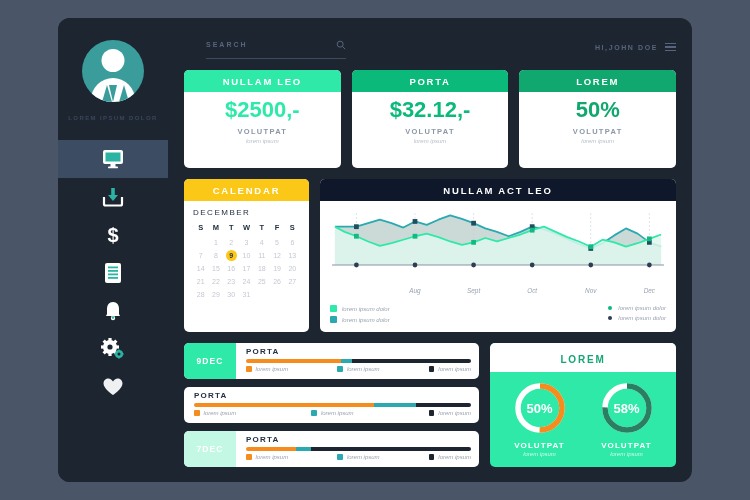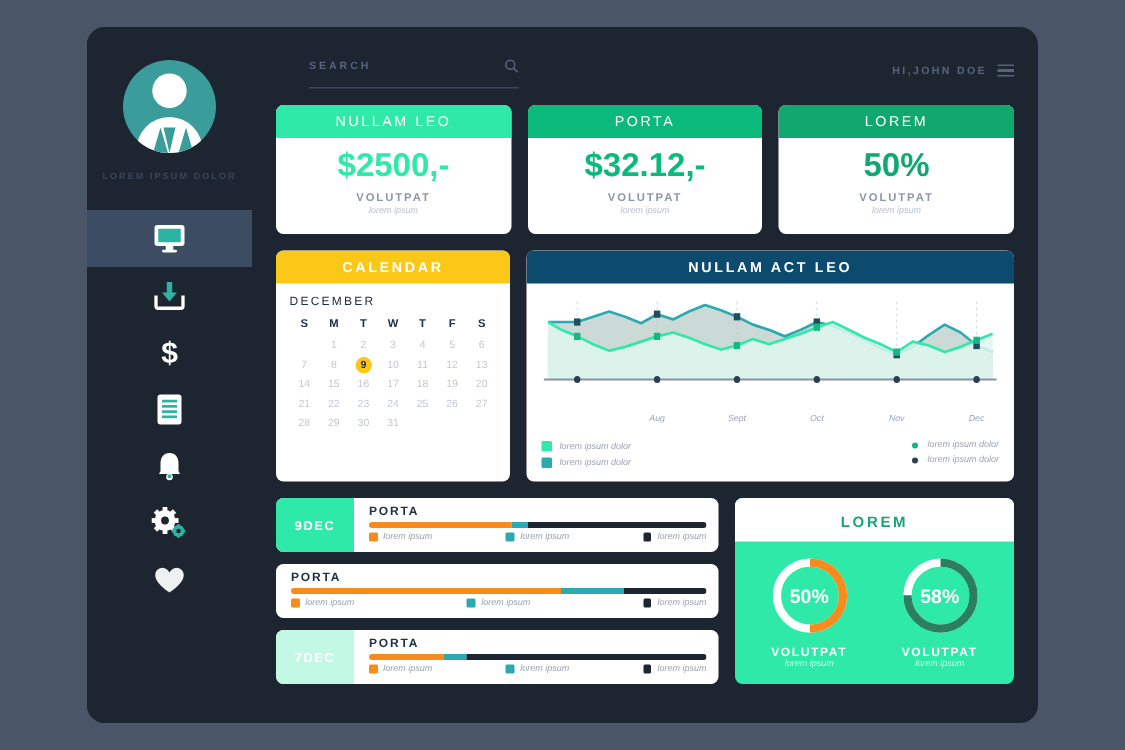--- a/index.html
+++ b/index.html
@@ -65,48 +65,48 @@
   .burger span { display:block; width:11px; height:1.5px; background:#56657d; }
 
   
   .kpi-row { display: flex; gap: 11px; margin-top: 4px; }
   .kpi {
     flex: 1; background: #fff; border-radius: 5px; overflow: hidden;
     display: flex; flex-direction: column; align-items: center;
   }
   .kpi-head {
     width: 100%; text-align: center; color: #fff;
-    font-size: 9.5px; font-weight: normal; letter-spacing: 1.7px;
+    font-size: 9.5px; font-weight: bold; letter-spacing: 1.7px;
     padding: 6px 0 5px;
   }
-  .kpi-body { padding: 7px 0 12px; text-align: center; }
+  .kpi-body { padding: 7px 0 24px; text-align: center; }
   .kpi-value { font-size: 22px; font-weight: bold; line-height: 1; }
   .kpi-sub { font-size: 7.5px; font-weight: bold; letter-spacing: 1.3px; color: #8b97a6; margin-top: 6px; }
   .kpi-sub2 { font-size: 6px; font-style: italic; color: #b8c0cb; margin-top: 2px; }
 
   
   .mid-row { display: flex; gap: 11px; margin-top: 11px; }
-  .calendar-card { width: 156px; background: #fff; border-radius: 5px; overflow: hidden; }
+  .calendar-card { width: 125px; background: #fff; border-radius: 5px; overflow: hidden; }
   .card-head {
     text-align: center; color: #fff; font-size: 9.5px; font-weight: bold;
     letter-spacing: 1.8px; padding: 6px 0 5px;
   }
   .cal-head { background: #fcc817; }
   .cal-body { padding: 7px 9px 10px; }
   .cal-month { font-size: 8px; font-weight: normal; letter-spacing: 1.5px; color: #233043; margin-bottom: 6px; }
   .cal-grid { display: grid; grid-template-columns: repeat(7, 1fr); row-gap: 2px; }
   .cal-dow { font-size: 7.5px; font-weight: bold; color: #233043; text-align: center; padding-bottom: 3px; }
   .cal-day { font-size: 7px; color: #c3c9d2; text-align: center; height: 11px; line-height: 11px; }
   .cal-day.today {
     background: #fcc817; color: #233043; font-weight: bold;
     border-radius: 50%; width: 11px; margin: 0 auto;
   }
 
   .chart-card { flex: 1; background: #fff; border-radius: 5px; overflow: hidden; display:flex; flex-direction:column; }
-  .chart-head { background: #0c4a6e; }
+  .chart-head { background: #0f172a; }
   .chart-body { flex:1; padding: 6px 8px 4px; }
   .legend-row { display: flex; padding: 0 10px 9px; justify-content: space-between; }
   .legend-col { display: flex; flex-direction: column; gap: 4px; }
   .legend-item { display: flex; align-items: center; gap: 5px; }
   .legend-swatch { width: 7px; height: 7px; border-radius: 1px; }
   .legend-swatch.dot { width: 4px; height: 4px; border-radius: 50%; margin: 0 1.5px; }
   .legend-text { font-size: 6px; font-style: italic; color: #9aa3b0; }
 
   
   .bot-row { display: flex; gap: 11px; margin-top: 11px; }

